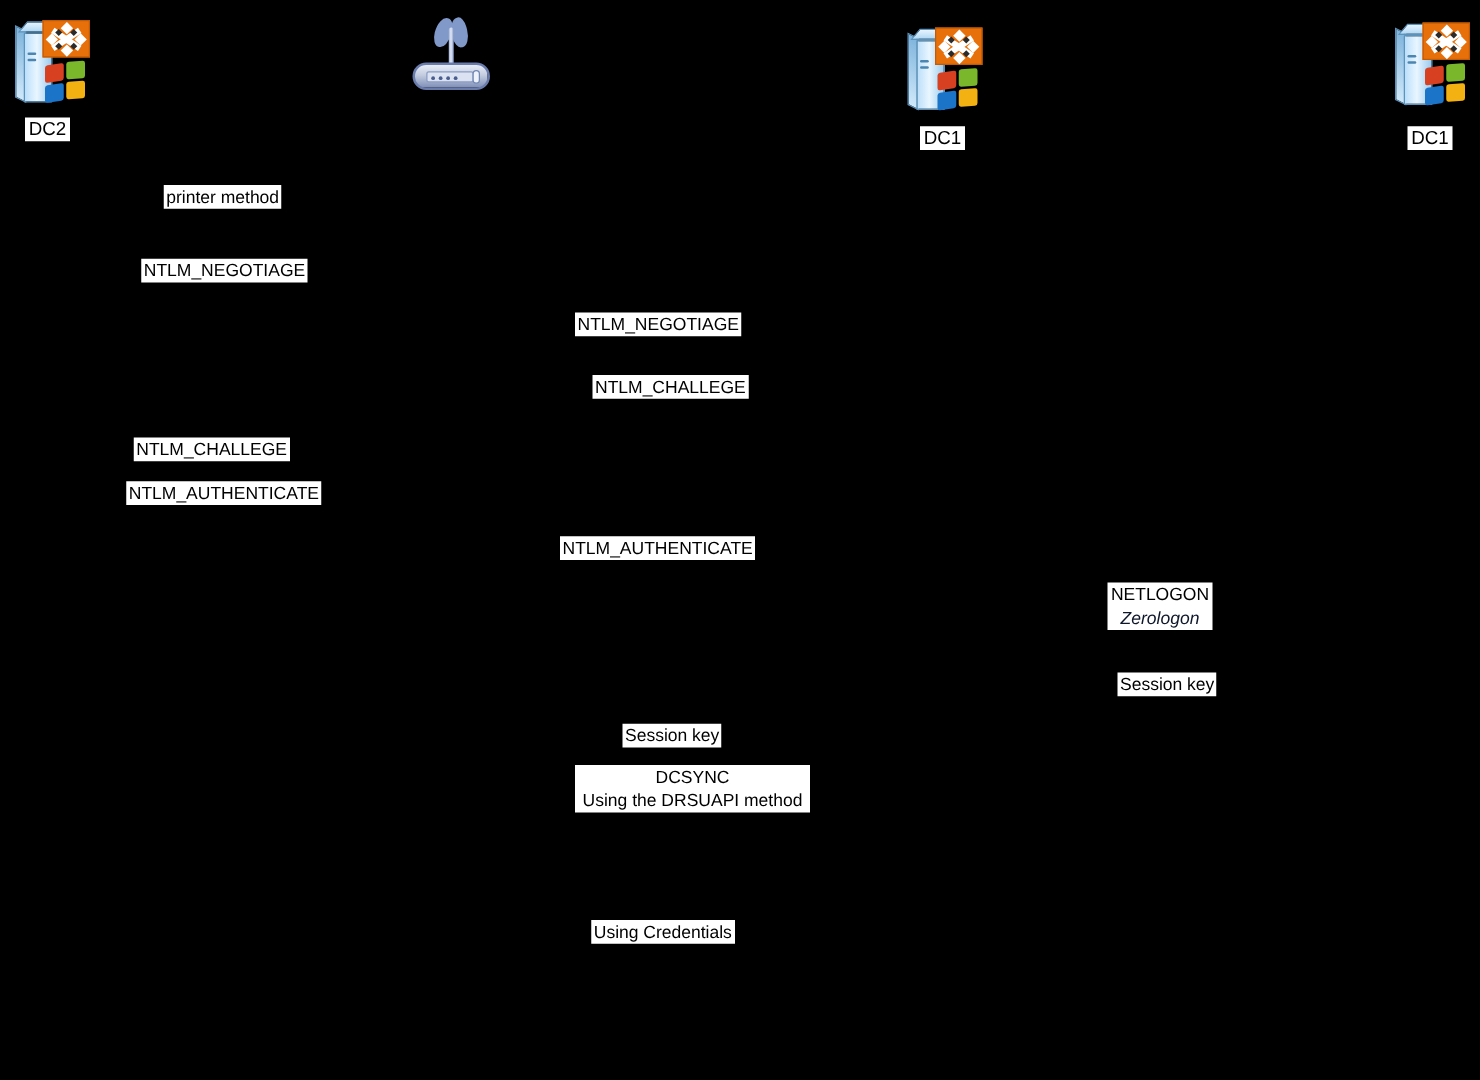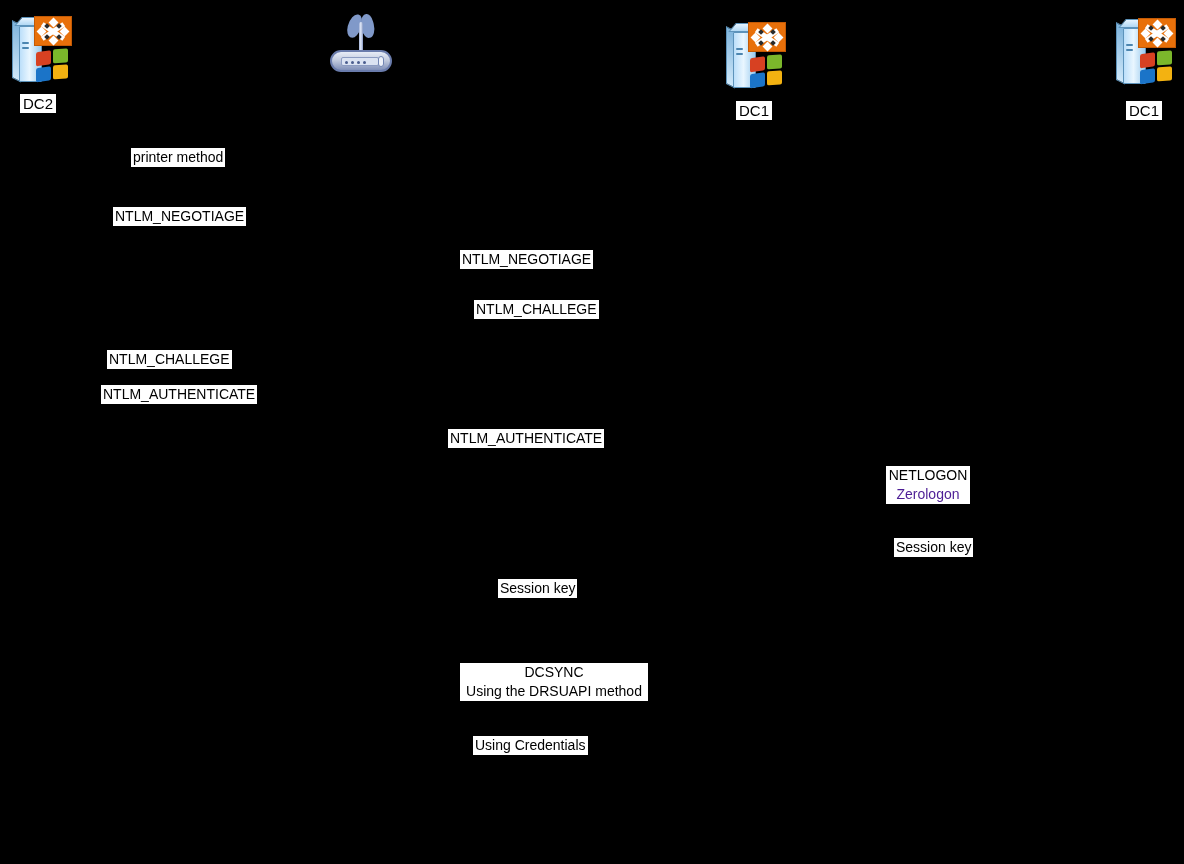--- a/index.html
+++ b/index.html
@@ -23,21 +23,21 @@
     background: #ffffff;
     color: #000000;
     font-size: 14px;
     line-height: 19px;
     white-space: nowrap;
     padding: 0 2px;
     box-sizing: border-box;
   }
   .label.center { text-align: center; }
   .label .l1, .label .l2 { display: block; }
-  .label .red { color: #4c1d95; }
+  .label .red { color: #0f172a; font-style: italic; }
 
   
   .node-caption {
     position: absolute;
     background: #ffffff;
     color: #000000;
     font-size: 15px;
     line-height: 19px;
     padding: 0 3px;
     white-space: nowrap;
@@ -376,20 +376,20 @@
 
   <div class="label center" style="left:886px; top:466px; width:84px;">
     <span class="l1">NETLOGON</span>
     <span class="l2 red">Zerologon</span>
   </div>
 
   <div class="label" style="left:894px; top:538px;">Session key</div>
 
   <div class="label" style="left:498px; top:579px;">Session key</div>
 
-  <div class="label center" style="left:460px; top:663px; width:188px;">
+  <div class="label center" style="left:460px; top:612px; width:188px;">
     <span class="l1">DCSYNC</span>
     <span class="l2">Using the DRSUAPI method</span>
   </div>
 
   <div class="label" style="left:473px; top:736px;">Using Credentials</div>
 
 </div>
 
 </body></html>

